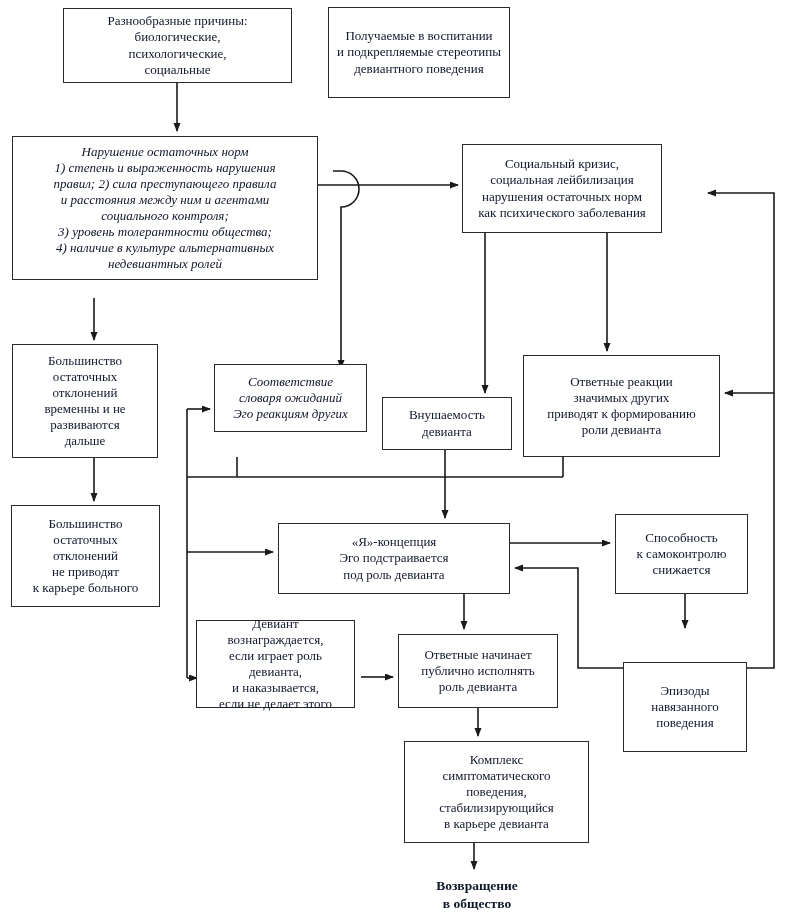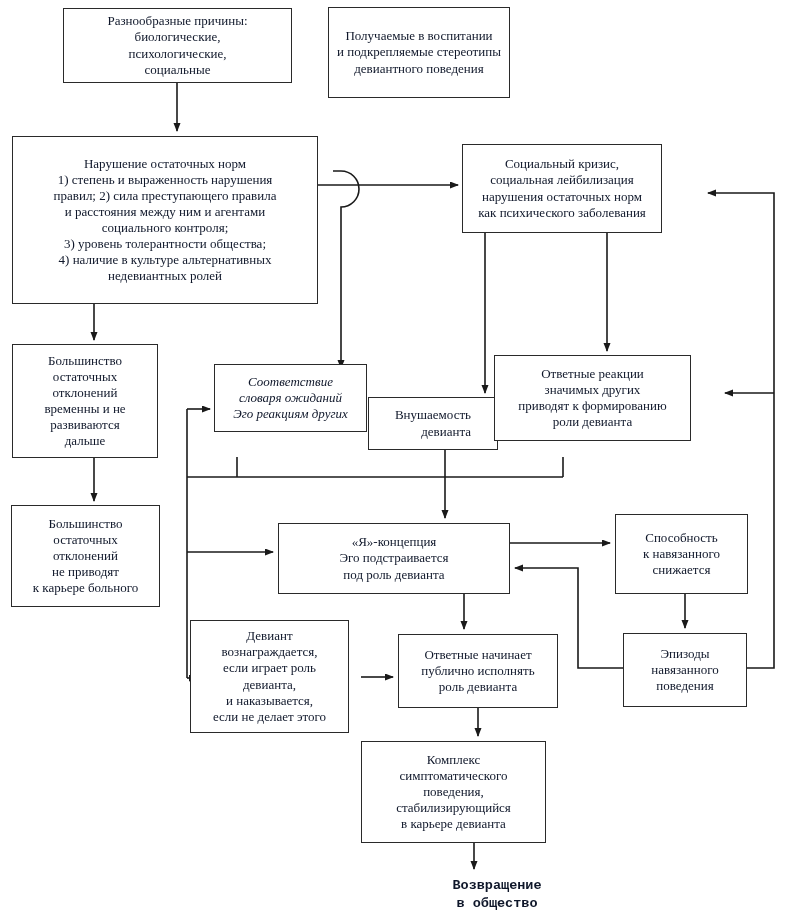--- a/index.html
+++ b/index.html
@@ -106,21 +106,21 @@
 
   <div class="dbox" style="left:63px; top:8px; width:229px; height:75px;">Разнообразные причины:
 биологические,
 психологические,
 социальные</div>
 
   <div class="dbox" style="left:328px; top:7px; width:182px; height:91px;">Получаемые в воспитании
 и подкрепляемые стереотипы
 девиантного поведения</div>
 
-  <div class="dbox" style="left:12px; top:136px; width:306px; height:168px;">Нарушение остаточных норм
+  <div class="dbox" style="left:12px; top:136px; width:306px; height:144px;font-style:italic;">Нарушение остаточных норм
 1) степень и выраженность нарушения
 правил; 2) сила преступающего правила
 и расстояния между ним и агентами
 социального контроля;
 3) уровень толерантности общества;
 4) наличие в культуре альтернативных
 недевиантных ролей</div>
 
   <div class="dbox" style="left:462px; top:144px; width:200px; height:89px;">Социальный кризис,
 социальная лейбилизация
@@ -131,59 +131,59 @@
 остаточных
 отклонений
 временны и не
 развиваются
 дальше</div>
 
   <div class="dbox" style="left:214px; top:364px; width:153px; height:68px;font-style:italic;">Соответствие
 словаря ожиданий
 Эго реакциям других</div>
 
-  <div class="dbox" style="left:368px; top:397px; width:130px; height:53px;text-align:right;">Внушаемость
+  <div class="dbox" style="left:382px; top:397px; width:130px; height:53px;">Внушаемость
 девианта</div>
 
-  <div class="dbox" style="left:494px; top:355px; width:197px; height:86px;">Ответные реакции
+  <div class="dbox" style="left:523px; top:355px; width:197px; height:102px;">Ответные реакции
 значимых других
 приводят к формированию
 роли девианта</div>
 
   <div class="dbox" style="left:11px; top:505px; width:149px; height:102px;">Большинство
 остаточных
 отклонений
 не приводят
 к карьере больного</div>
 
   <div class="dbox" style="left:278px; top:523px; width:232px; height:71px;">«Я»-концепция
 Эго подстраивается
 под роль девианта</div>
 
   <div class="dbox" style="left:615px; top:514px; width:133px; height:80px;">Способность
-к навязанного
+к самоконтролю
 снижается</div>
 
-  <div class="dbox" style="left:190px; top:620px; width:159px; height:113px;">Девиант
+  <div class="dbox" style="left:196px; top:620px; width:159px; height:88px;">Девиант
 вознаграждается,
 если играет роль
 девианта,
 и наказывается,
 если не делает этого</div>
 
   <div class="dbox" style="left:398px; top:634px; width:160px; height:74px;">Ответные начинает
 публично исполнять
 роль девианта</div>
 
-  <div class="dbox" style="left:623px; top:633px; width:124px; height:74px;">Эпизоды
+  <div class="dbox" style="left:623px; top:662px; width:124px; height:90px;">Эпизоды
 навязанного
 поведения</div>
 
-  <div class="dbox" style="left:361px; top:741px; width:185px; height:102px;">Комплекс
+  <div class="dbox" style="left:404px; top:741px; width:185px; height:102px;">Комплекс
 симптоматического
 поведения,
 стабилизирующийся
 в карьере девианта</div>
 
-  <div class="terminal-label" style="left:397px; top:877px; width:200px;font-family:Liberation Mono, monospace;">Возвращение
+  <div class="terminal-label" style="left:377px; top:877px; width:200px;">Возвращение
 в общество</div>
 
 </div>
 
 </body></html>

